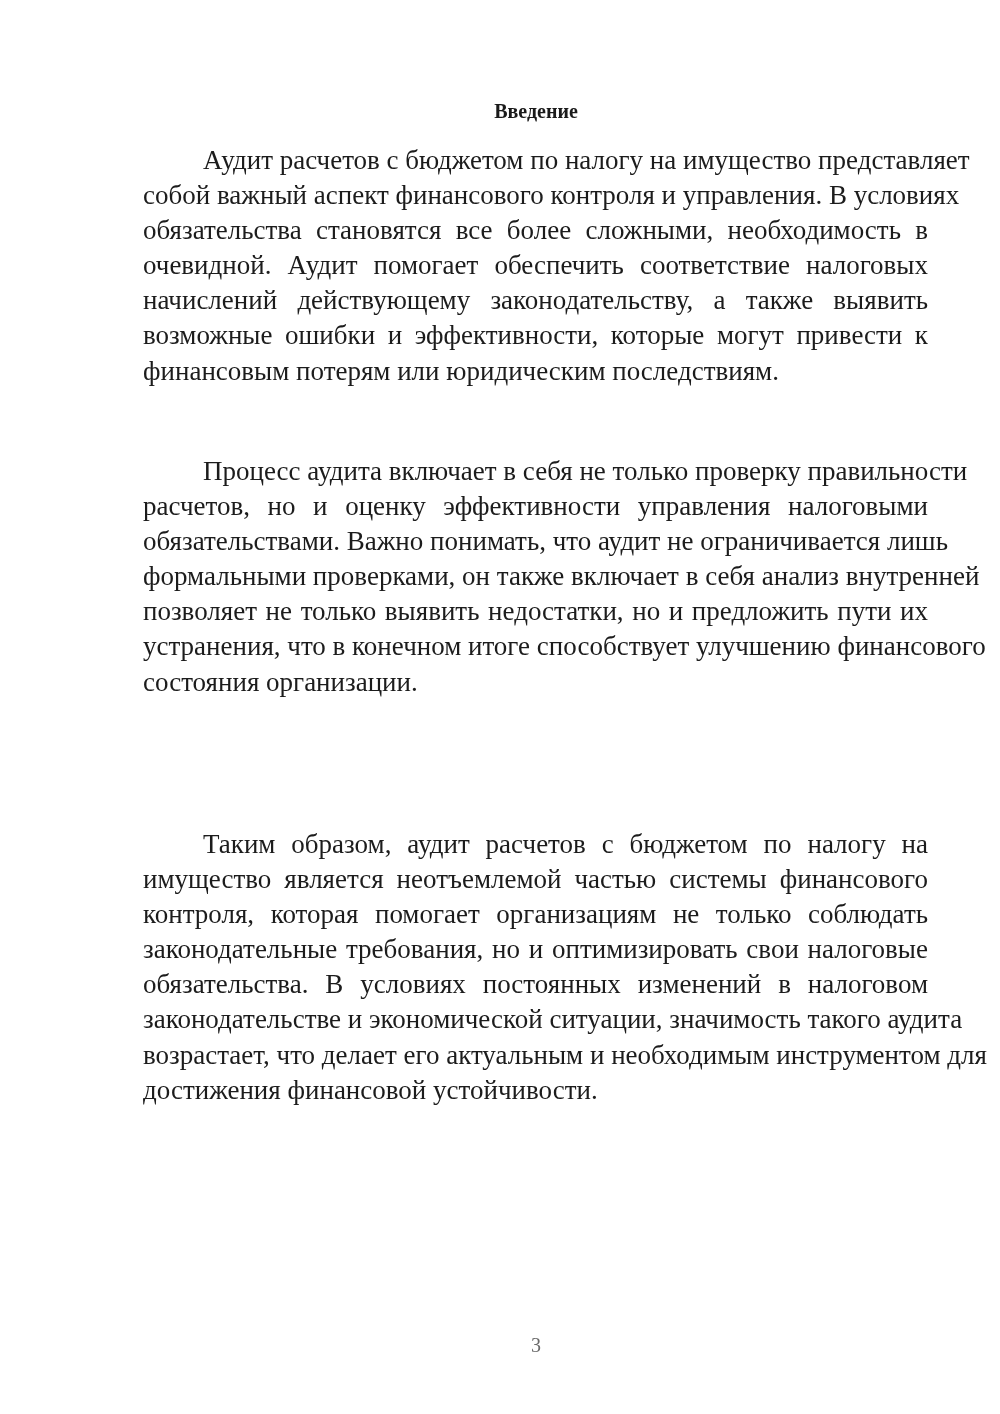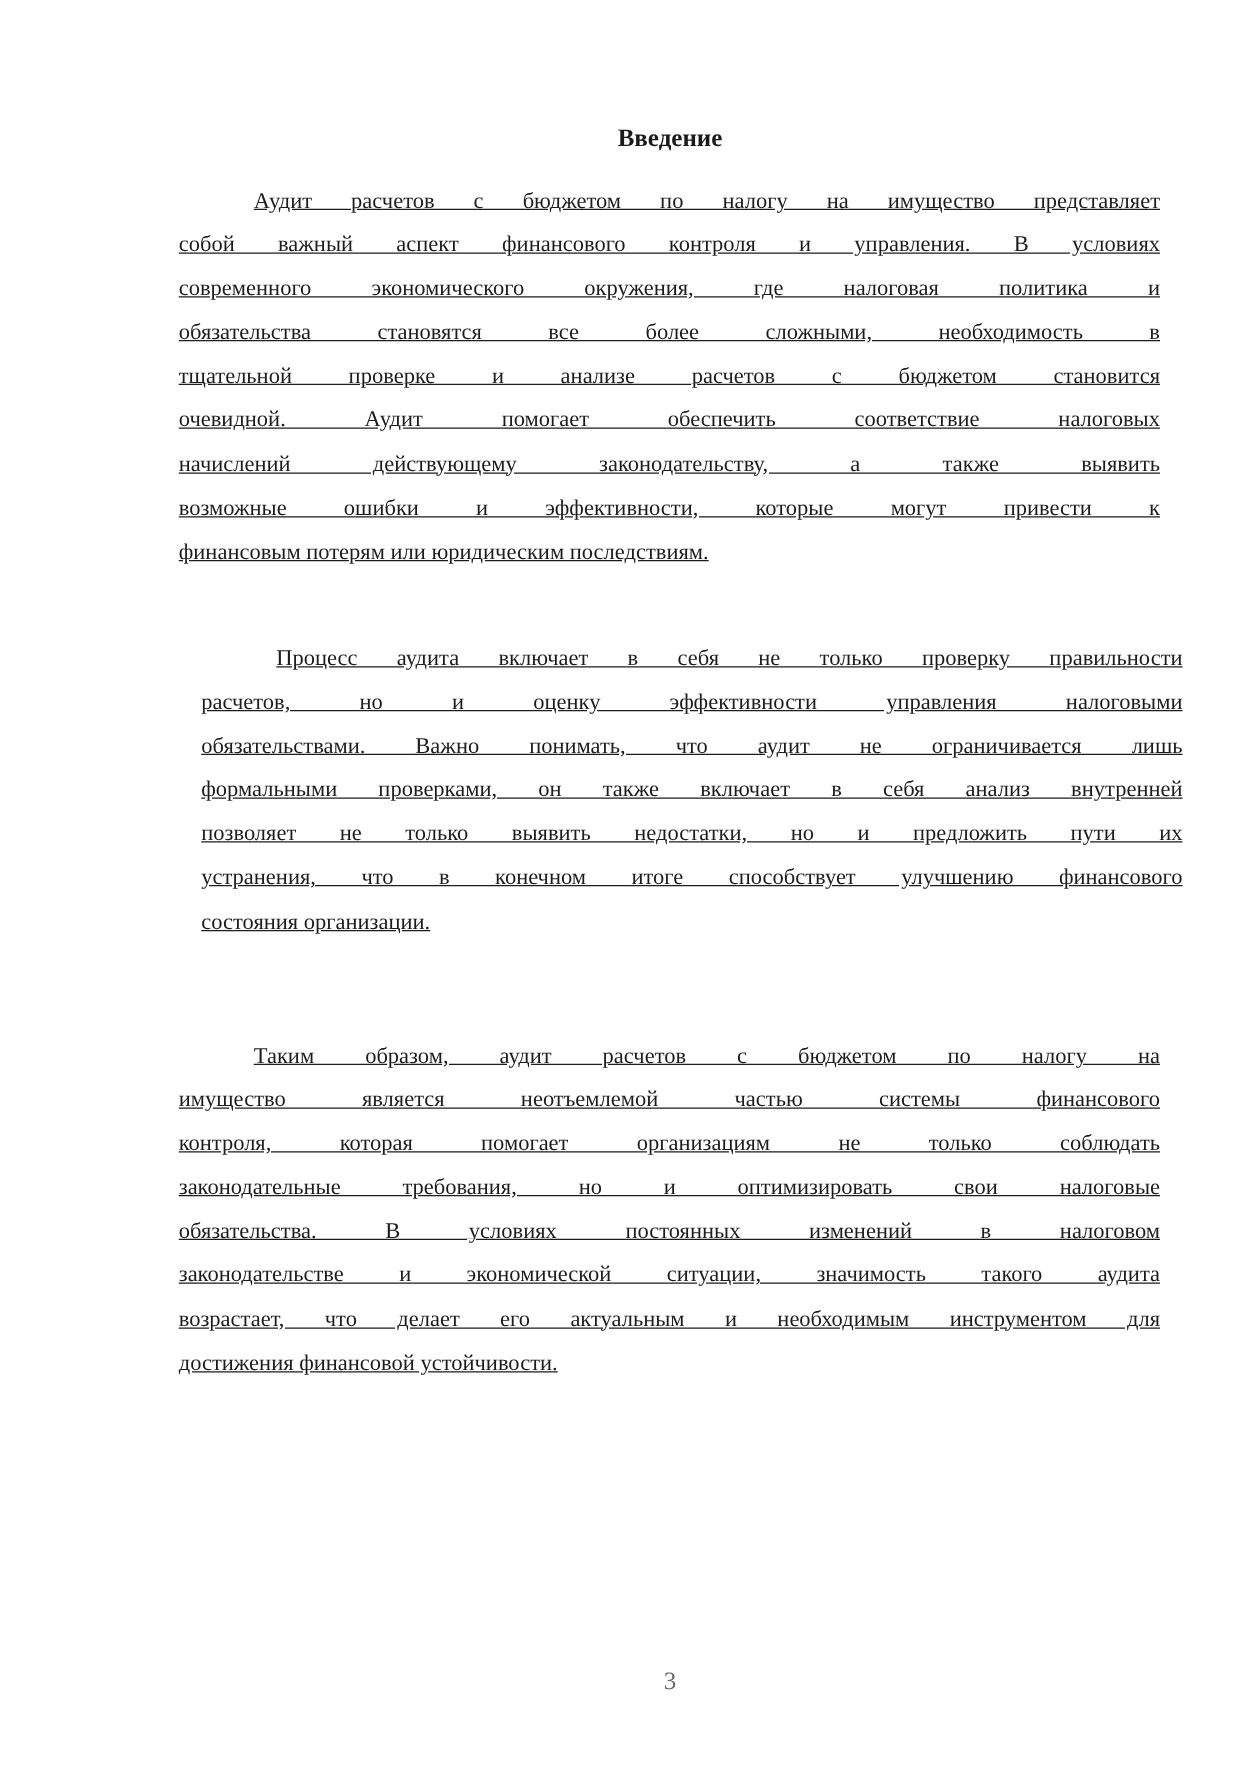--- a/index.html
+++ b/index.html
@@ -36,36 +36,35 @@
     }
     .body-text {
       position: absolute;
       left: 143px;
       width: 785px;
     }
     .line {
       display: block;
       height: 35.1px;
       line-height: 35.1px;
-      font-size: 18px;
+      font-size: 27px;
       text-align: justify;
       text-align-last: justify;
       white-space: nowrap;
       overflow: visible;
-      text-decoration: underline;
     }
     .line.last {
       text-align: right;
       text-align-last: left;
     }
     .line.first {
       text-indent: 60px;
     }
     #para-1 { position: absolute; top: 143px; }
-    #para-2 { position: absolute; top: 509px; margin-left: 18px; }
+    #para-2 { position: absolute; top: 454px; }
     #para-3 { position: absolute; top: 784px; margin-top: 43px; }
     .page-number {
       position: absolute;
       top: 1334px;
       left: 0;
       width: 1072px;
       text-align: center;
       font-size: 20px;
       color: #6a6a6a;
     }
@@ -73,23 +72,21 @@
 </head>
 <body>
 
 <div class="page">
 
   <div class="heading">Введение</div>
 
   <div class="body-text" id="para-1">
     <span class="line first">Аудит расчетов с бюджетом по налогу на имущество представляет</span>
     <span class="line">собой важный аспект финансового контроля и управления. В условиях</span>
-    <span class="line">современного экономического окружения, где налоговая политика и</span>
     <span class="line">обязательства становятся все более сложными, необходимость в</span>
-    <span class="line">тщательной проверке и анализе расчетов с бюджетом становится</span>
     <span class="line">очевидной. Аудит помогает обеспечить соответствие налоговых</span>
     <span class="line">начислений действующему законодательству, а также выявить</span>
     <span class="line">возможные ошибки и эффективности, которые могут привести к</span>
     <span class="line last">финансовым потерям или юридическим последствиям.</span>
   </div>
 
   <div class="body-text" id="para-2">
     <span class="line first">Процесс аудита включает в себя не только проверку правильности</span>
     <span class="line">расчетов, но и оценку эффективности управления налоговыми</span>
     <span class="line">обязательствами. Важно понимать, что аудит не ограничивается лишь</span>

